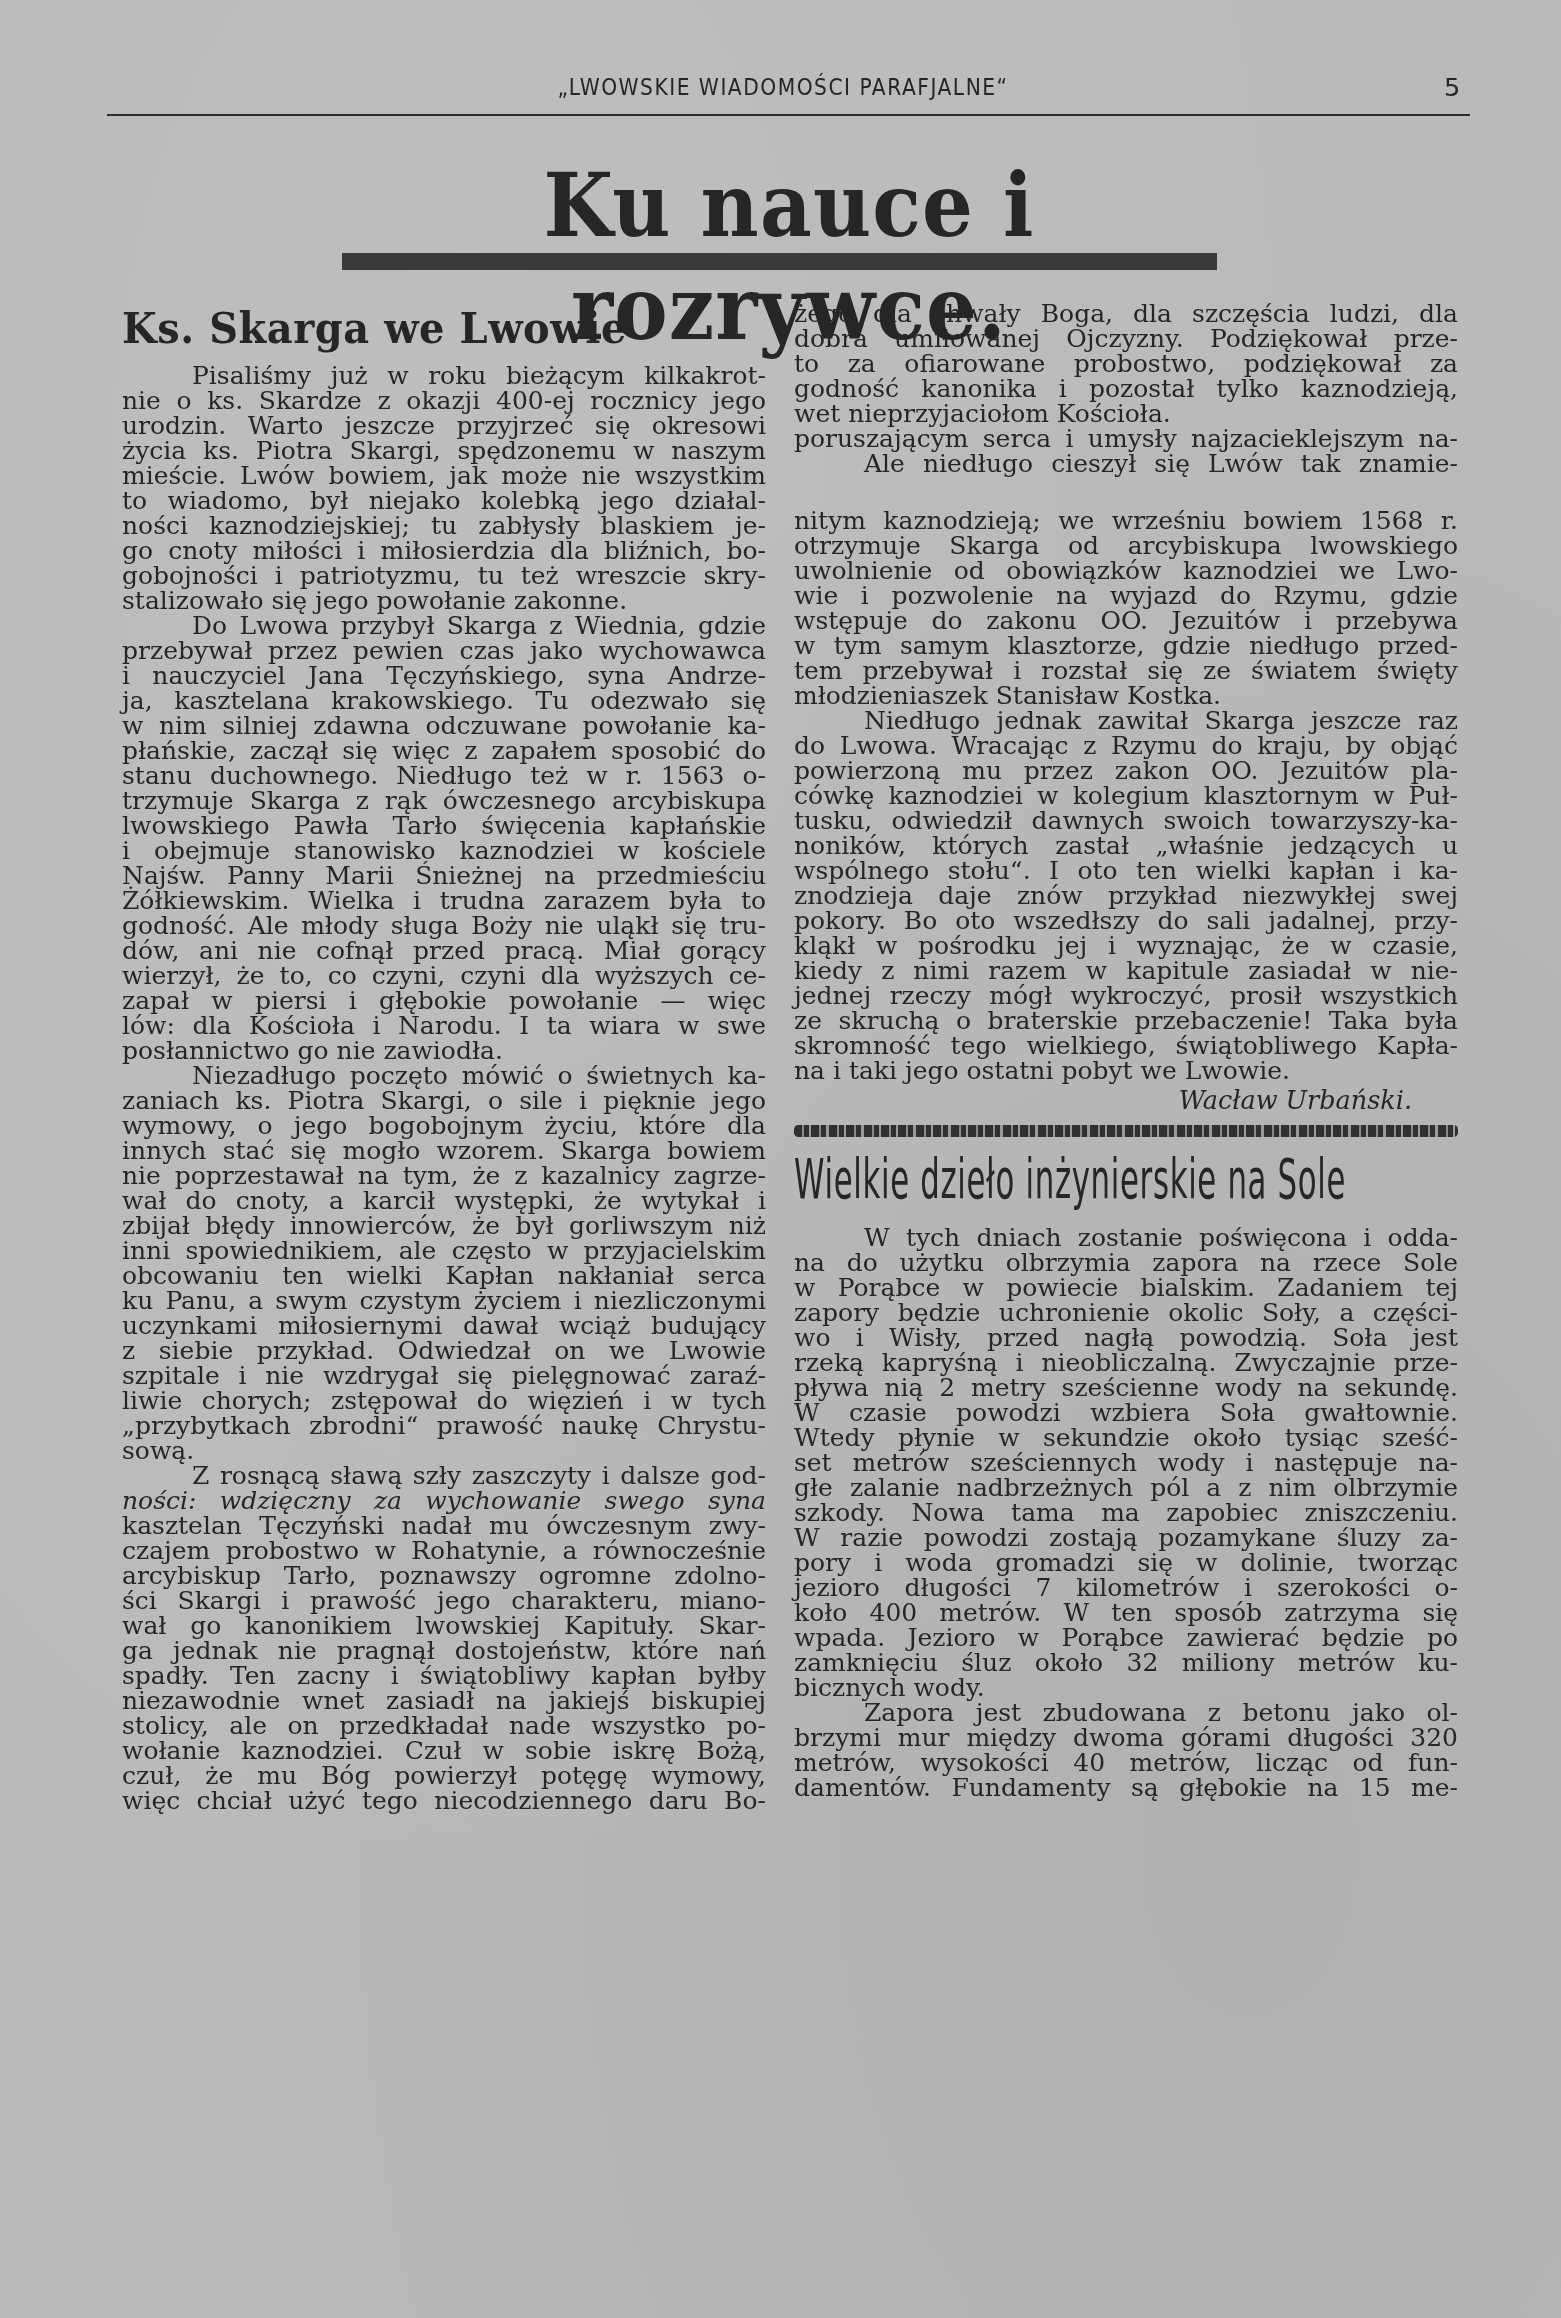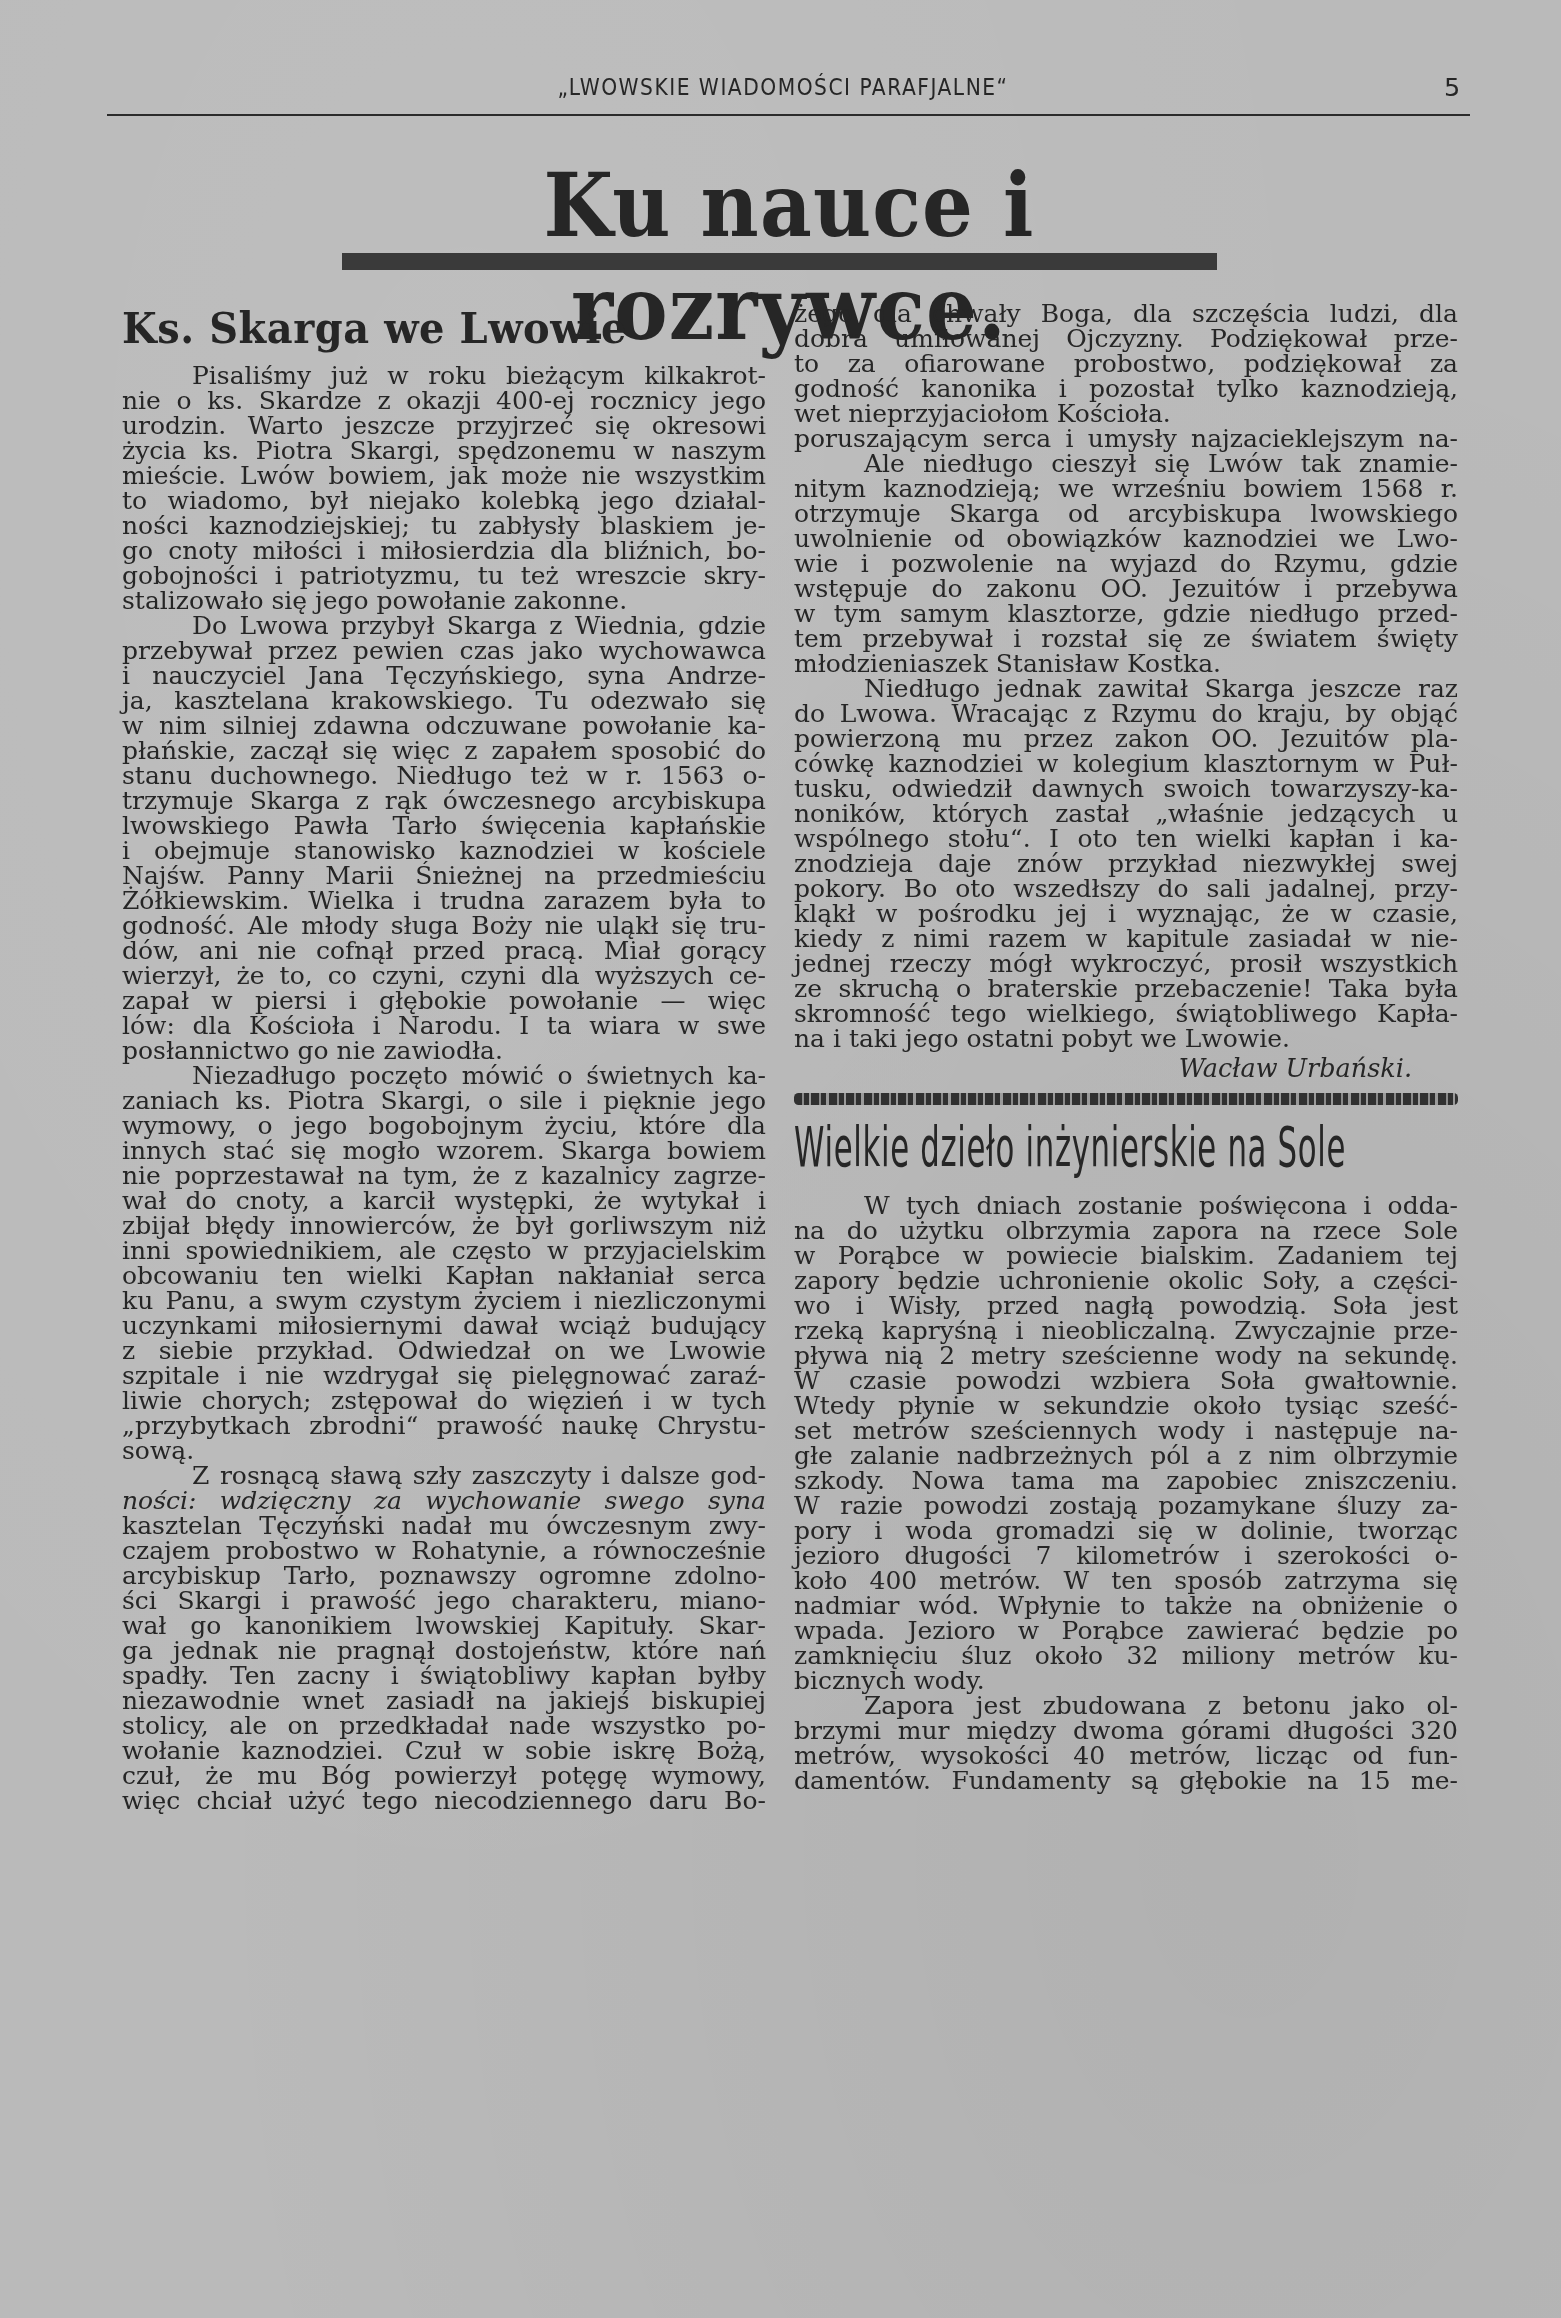--- a/index.html
+++ b/index.html
@@ -154,21 +154,21 @@
 
   <div class="col col-right">
     <div id="right-lines">
         <div class="line" style="white-space: nowrap;">żego dla chwały Boga, dla szczęścia ludzi, dla</div>
         <div class="line" style="white-space: nowrap;">dobra umiłowanej Ojczyzny. Podziękował prze-</div>
         <div class="line" style="white-space: nowrap;">to za ofiarowane probostwo, podziękował za</div>
         <div class="line" style="white-space: nowrap;">godność kanonika i pozostał tylko kaznodzieją,</div>
         <div class="line last" style="white-space: nowrap;">wet nieprzyjaciołom Kościoła.</div>
         <div class="line" style="white-space: nowrap;">poruszającym serca i umysły najzacieklejszym na-</div>
         <div class="line indent" style="white-space: nowrap;">Ale niedługo cieszył się Lwów tak znamie-</div>
-        <div class="line" style="white-space: nowrap;">nitym kaznodzieją; we wrześniu bowiem 1568 r.</div>
+        <div class="line" style="white-space: nowrap; margin-top: 32px;">nitym kaznodzieją; we wrześniu bowiem 1568 r.</div>
         <div class="line" style="white-space: nowrap;">otrzymuje Skarga od arcybiskupa lwowskiego</div>
         <div class="line" style="white-space: nowrap;">uwolnienie od obowiązków kaznodziei we Lwo-</div>
         <div class="line" style="white-space: nowrap;">wie i pozwolenie na wyjazd do Rzymu, gdzie</div>
         <div class="line" style="white-space: nowrap;">wstępuje do zakonu OO. Jezuitów i przebywa</div>
         <div class="line" style="white-space: nowrap;">w tym samym klasztorze, gdzie niedługo przed-</div>
         <div class="line" style="white-space: nowrap;">tem przebywał i rozstał się ze światem święty</div>
         <div class="line last" style="white-space: nowrap;">młodzieniaszek Stanisław Kostka.</div>
         <div class="line indent" style="white-space: nowrap;">Niedługo jednak zawitał Skarga jeszcze raz</div>
         <div class="line" style="white-space: nowrap;">do Lwowa. Wracając z Rzymu do kraju, by objąć</div>
         <div class="line" style="white-space: nowrap;">powierzoną mu przez zakon OO. Jezuitów pla-</div>
@@ -198,21 +198,20 @@
         <div class="line" style="white-space: nowrap;">pływa nią 2 metry sześcienne wody na sekundę.</div>
         <div class="line" style="white-space: nowrap;">W czasie powodzi wzbiera Soła gwałtownie.</div>
         <div class="line" style="white-space: nowrap;">Wtedy płynie w sekundzie około tysiąc sześć-</div>
         <div class="line" style="white-space: nowrap;">set metrów sześciennych wody i następuje na-</div>
         <div class="line" style="white-space: nowrap;">głe zalanie nadbrzeżnych pól a z nim olbrzymie</div>
         <div class="line" style="white-space: nowrap;">szkody. Nowa tama ma zapobiec zniszczeniu.</div>
         <div class="line" style="white-space: nowrap;">W razie powodzi zostają pozamykane śluzy za-</div>
         <div class="line" style="white-space: nowrap;">pory i woda gromadzi się w dolinie, tworząc</div>
         <div class="line" style="white-space: nowrap;">jezioro długości 7 kilometrów i szerokości o-</div>
         <div class="line" style="white-space: nowrap;">koło 400 metrów. W ten sposób zatrzyma się</div>
-        <div class="line" style="white-space: nowrap;">nadmiar wód. Wpłynie to także na obniżenie o</div>
         <div class="line" style="white-space: nowrap;">wpada. Jezioro w Porąbce zawierać będzie po</div>
         <div class="line" style="white-space: nowrap;">zamknięciu śluz około 32 miliony metrów ku-</div>
         <div class="line last" style="white-space: nowrap;">bicznych wody.</div>
         <div class="line indent" style="white-space: nowrap;">Zapora jest zbudowana z betonu jako ol-</div>
         <div class="line" style="white-space: nowrap;">brzymi mur między dwoma górami długości 320</div>
         <div class="line" style="white-space: nowrap;">metrów, wysokości 40 metrów, licząc od fun-</div>
         <div class="line" style="white-space: nowrap;">damentów. Fundamenty są głębokie na 15 me-</div>
       </div>
   </div>
 </div>

